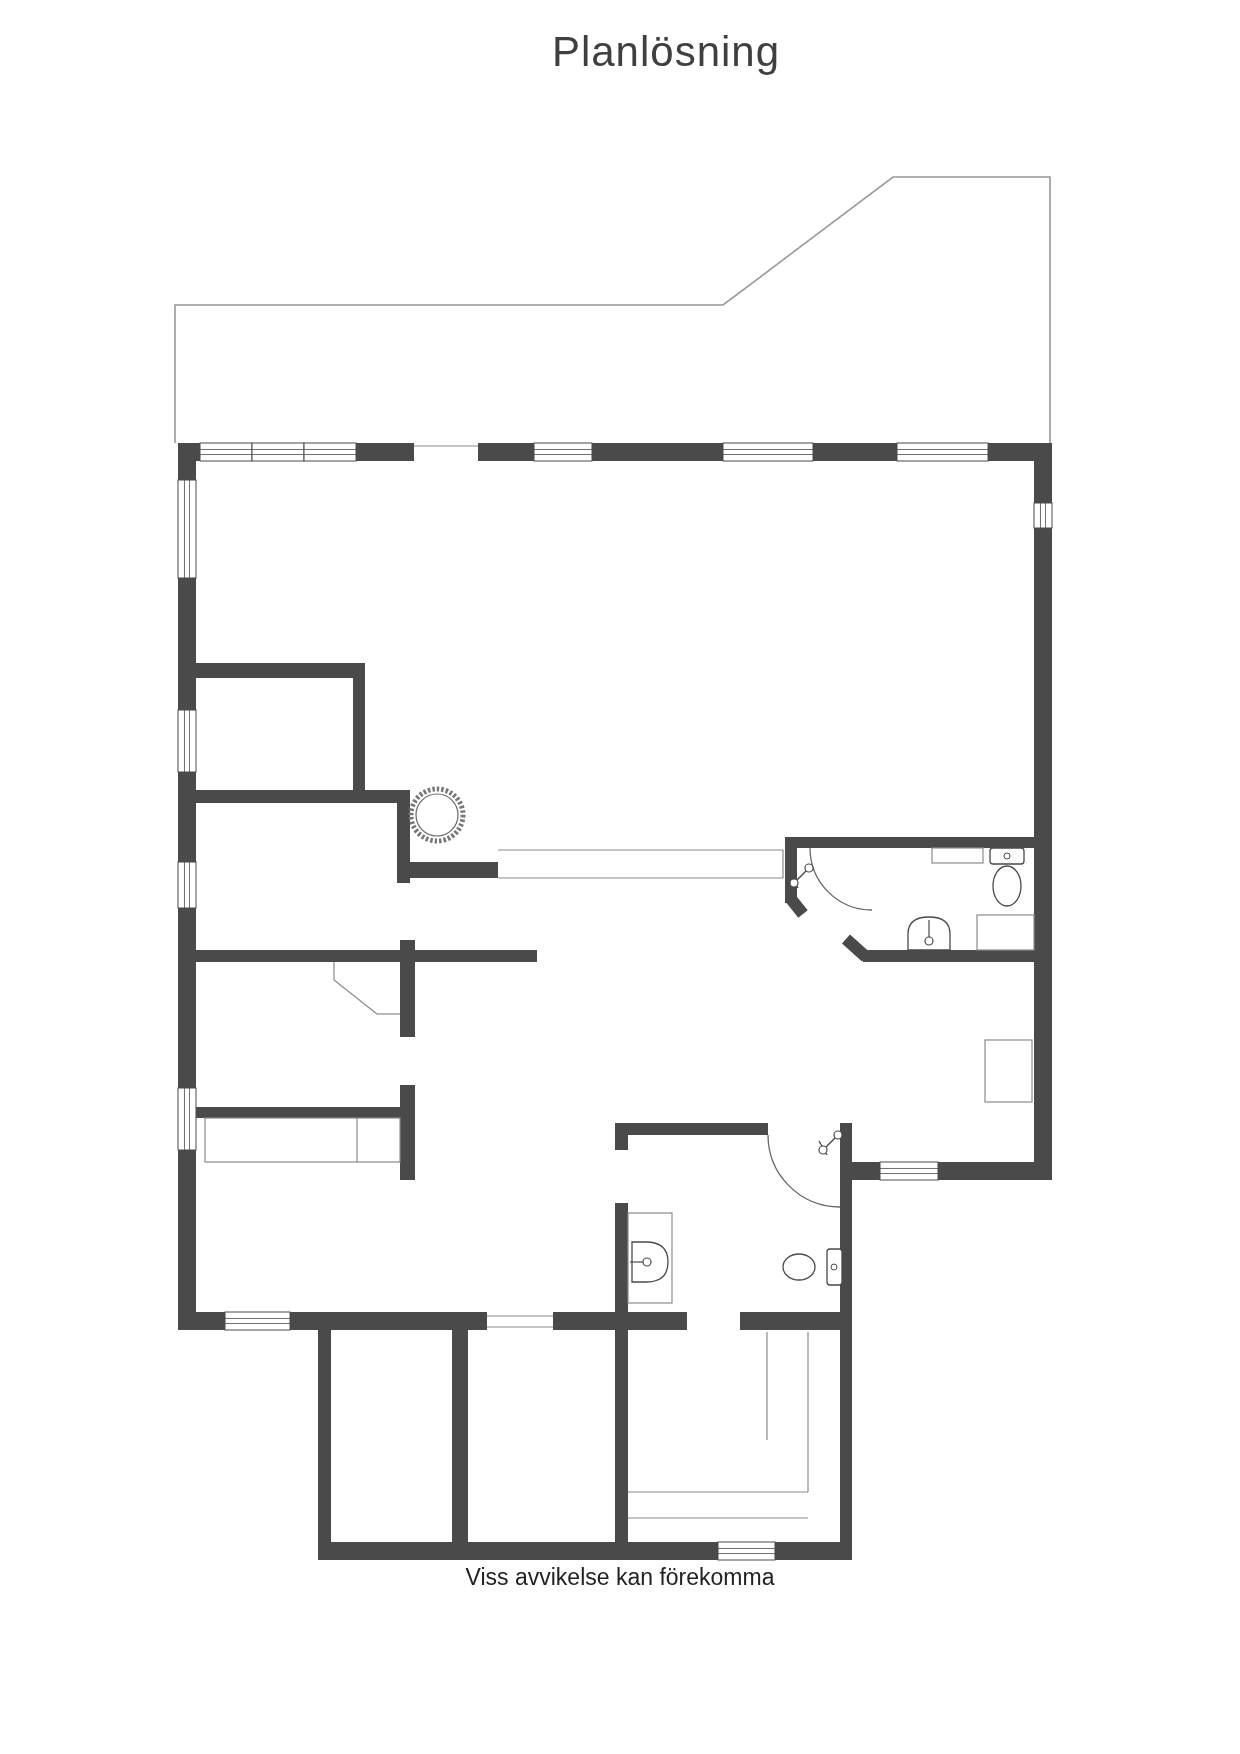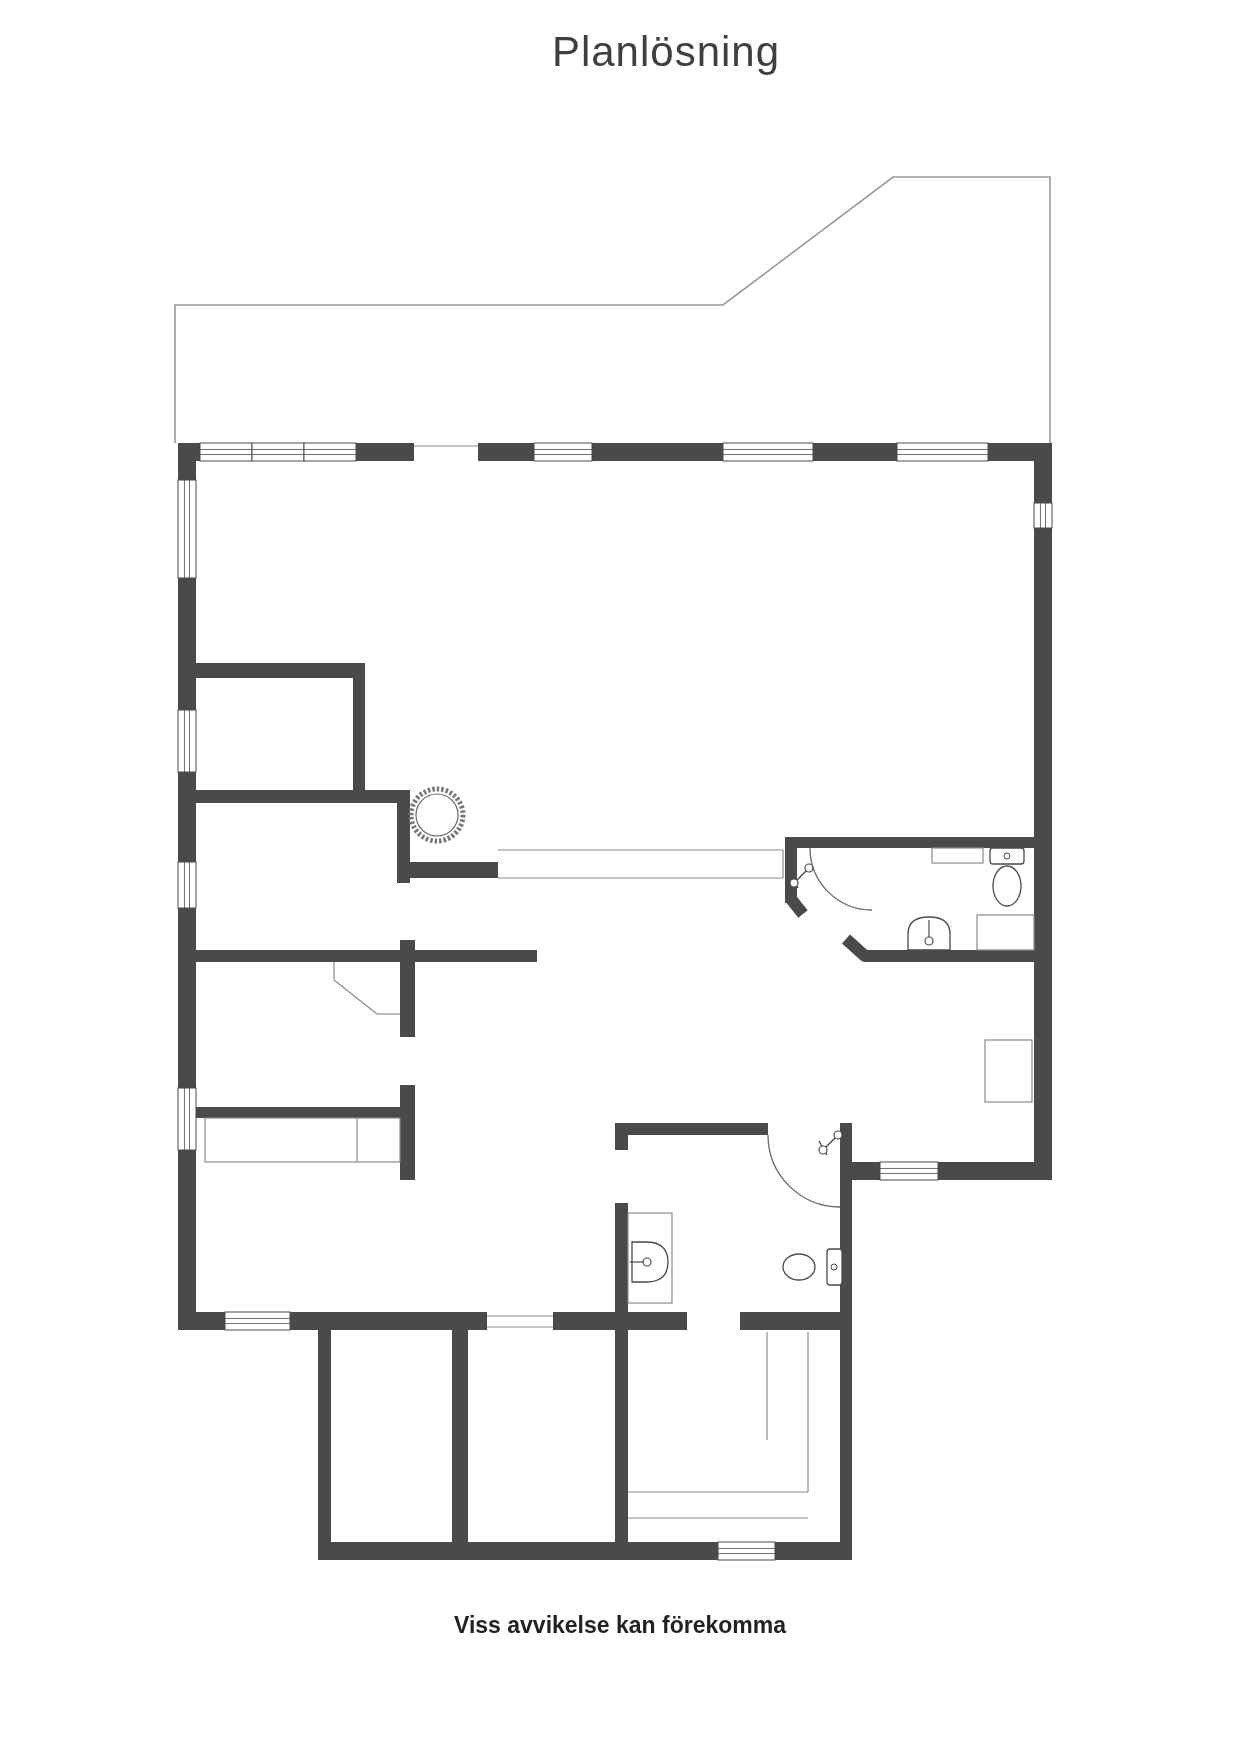--- a/index.html
+++ b/index.html
@@ -1,20 +1,20 @@
 <!DOCTYPE html>
 <html><head>
 <meta charset="utf-8">
 <style>
   html,body{margin:0;padding:0;background:#ffffff;}
   body{width:1240px;height:1754px;position:relative;font-family:"Liberation Sans","DejaVu Sans",sans-serif;overflow:hidden;}
   .title{position:absolute;top:28px;left:0;width:100%;text-align:center;
          font-size:42px;font-weight:400;letter-spacing:1px;color:#3f3f3f;margin-left:46px;}
-  .footer{position:absolute;top:1612px;left:0;width:100%;text-align:center;
-          font-size:23px;font-weight:700;color:#222222;}
+  .footer{position:absolute;top:1564px;left:0;width:100%;text-align:center;
+          font-size:23px;font-weight:400;color:#222222;}
   .planwrap{position:absolute;top:0;left:0;width:1240px;height:1754px;}
   svg{display:block;}
 </style>
 </head>
 <body>
 
 <div class="planwrap">
   <svg width="1240" height="1754" viewBox="0 0 1240 1754">
       <path d="M175,443 L175,305 L723,305 L893,177 L1050,177 L1050,443" fill="none" stroke="#999999" stroke-width="1.6"></path>
       <g>

